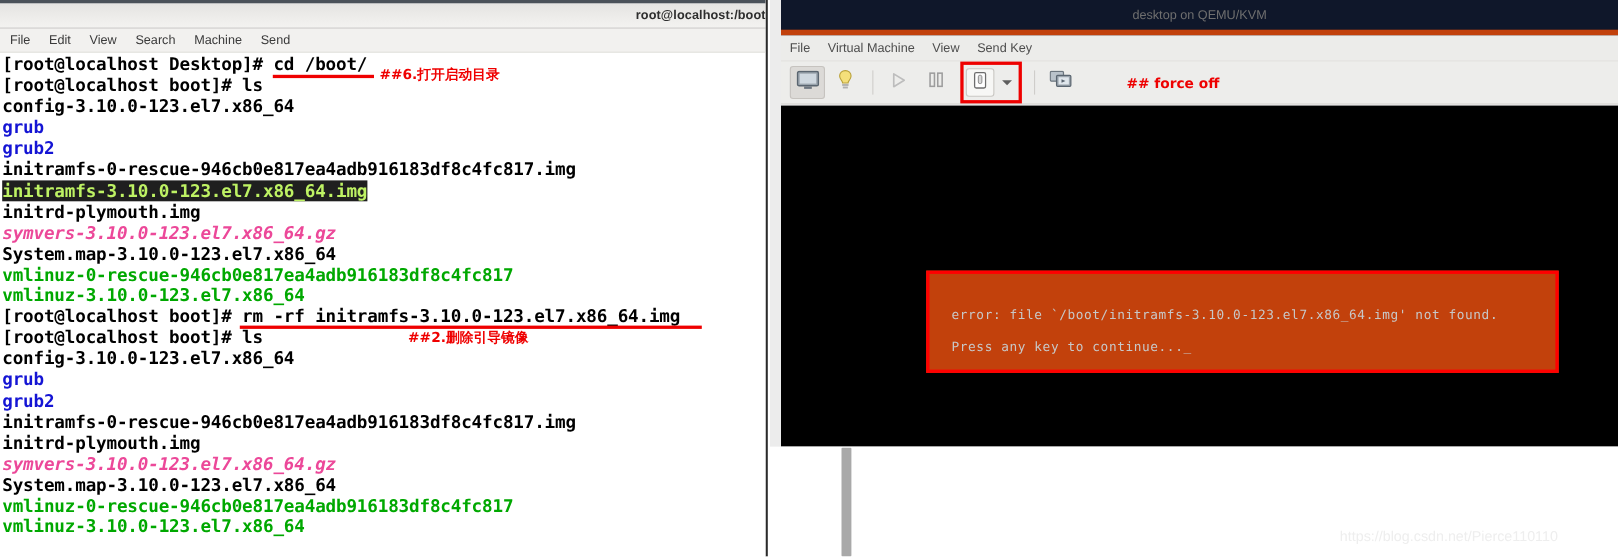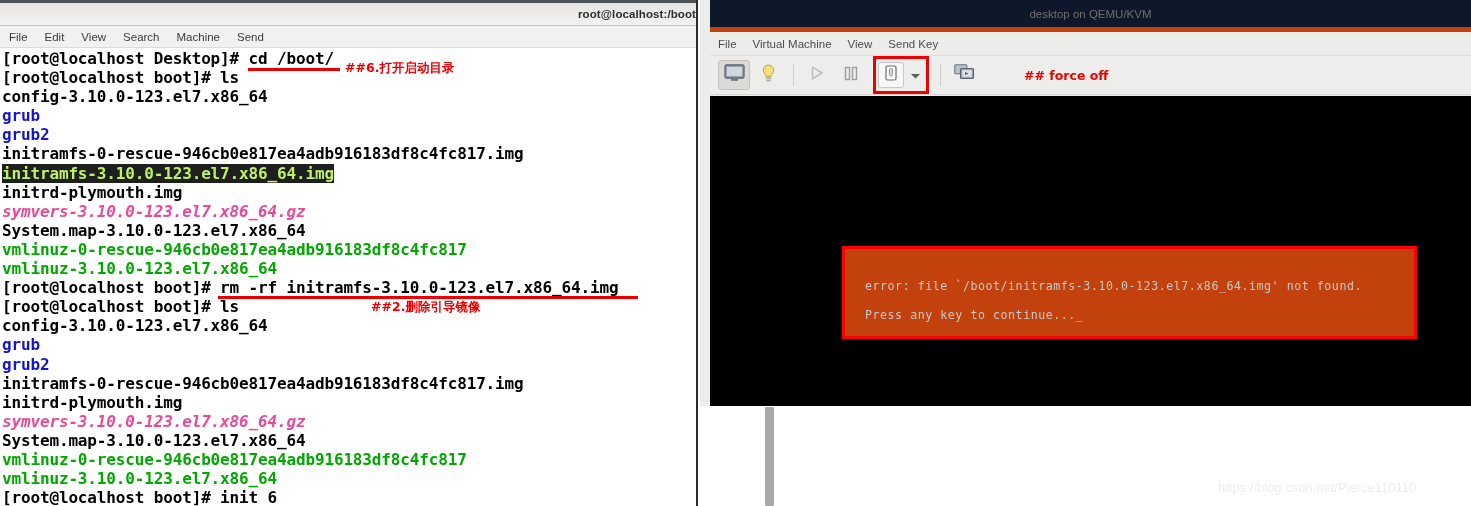--- a/index.html
+++ b/index.html
@@ -232,21 +232,20 @@
           <div class="tline"><span class="c-plain">[root@localhost boot]# ls</span></div>
           <div class="tline"><span class="c-plain">config-3.10.0-123.el7.x86_64</span></div>
           <div class="tline"><span class="c-blue">grub</span></div>
           <div class="tline"><span class="c-blue">grub2</span></div>
           <div class="tline"><span class="c-plain">initramfs-0-rescue-946cb0e817ea4adb916183df8c4fc817.img</span></div>
           <div class="tline"><span class="c-plain">initrd-plymouth.img</span></div>
           <div class="tline"><span class="c-red">symvers-3.10.0-123.el7.x86_64.gz</span></div>
           <div class="tline"><span class="c-plain">System.map-3.10.0-123.el7.x86_64</span></div>
           <div class="tline"><span class="c-green">vmlinuz-0-rescue-946cb0e817ea4adb916183df8c4fc817</span></div>
           <div class="tline"><span class="c-green">vmlinuz-3.10.0-123.el7.x86_64</span></div>
-          <div class="tline"><span class="c-plain">[root@localhost boot]# init 6</span></div>
         </div>
 
       <div class="red-underline" style="left:248px; top:20px; width:92px;"></div>
       <div class="red-note" style="left:345px; top:12px;">##6.打开启动目录</div>
 
       <div class="red-underline" style="left:218px; top:248px; width:420px;"></div>
       <div class="red-note" style="left:371px; top:251px;">##2.删除引导镜像</div>
 
       <div class="red-note" style="left:359px; top:448px;margin-top:44px;">## 3.重启</div>
     </div>

